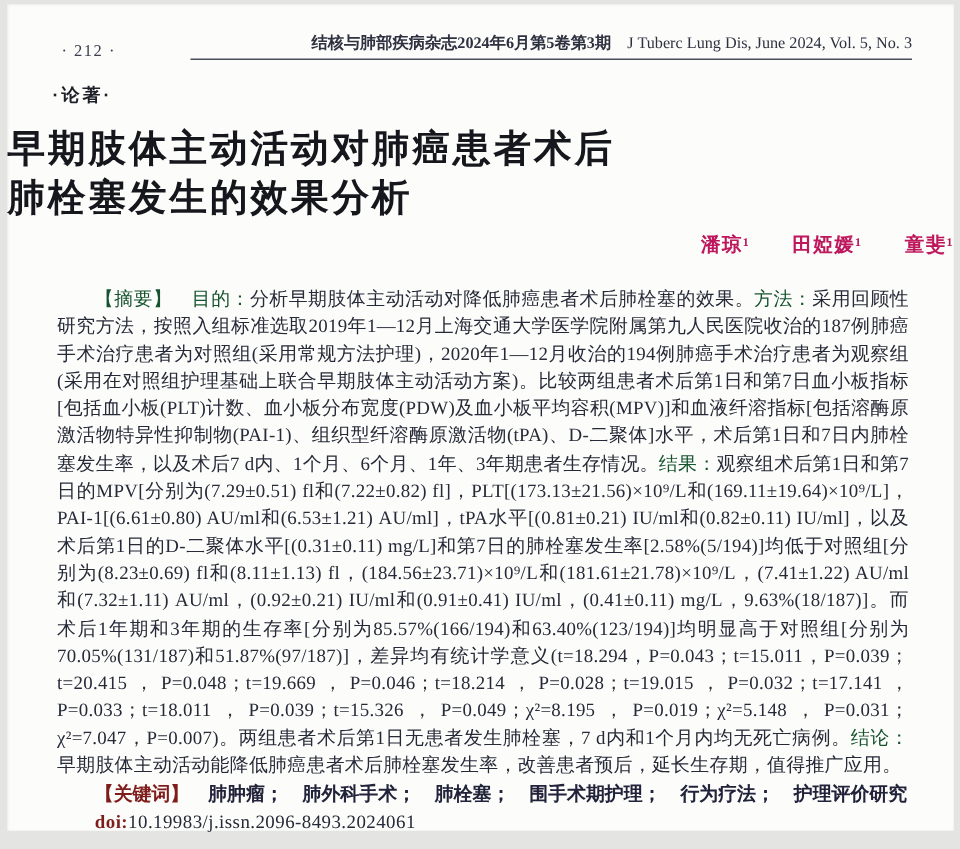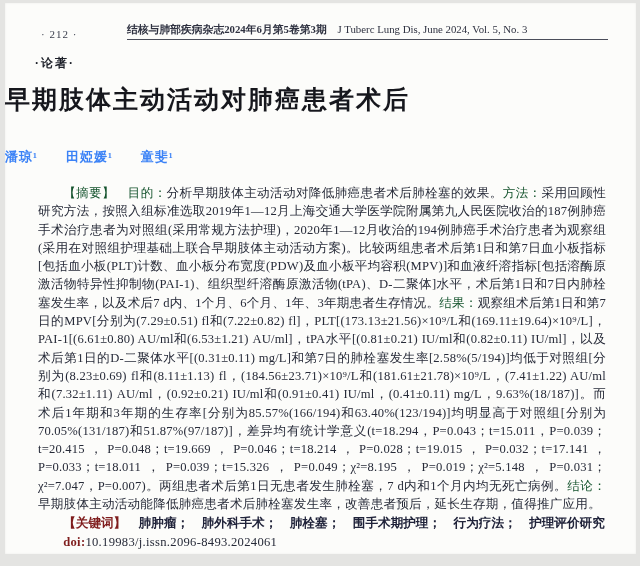--- a/index.html
+++ b/index.html
@@ -6,34 +6,34 @@
   html,body { width:640px; height:566px; overflow:hidden; }
   body { font-family:"Liberation Serif", serif; background:#e8e8e6; }
 
   .canvas { position:relative; width:640px; height:566px; background:#e4e4e2; }
   .sheet  { position:absolute; top:3px; left:5px; right:4px; bottom:12px;
             background:#fcfcfa; color:#272b3a;
             box-shadow:0 0 2px rgba(0,0,0,0.08) inset; }
 
   .header { display:flex; align-items:flex-end; padding:19px 28px 0 36px;border-radius:16px; }
   .pagenum { width:86px; flex:none; font-size:11px; letter-spacing:1px; color:#3a3e4c; }
-  .journal { flex:1; text-align:left; font-size:10.8px; line-height:15px;
+  .journal { flex:1; text-align:right; font-size:10.8px; line-height:15px;
              border-bottom:1px solid #4a4d5a; padding-bottom:2px; color:#2e3140;
              white-space:nowrap; }
   .journal .seg-b { font-weight:700; }
 
   .section-label { margin:15px 0 0 30px; font-size:12px; font-weight:700;
                    font-family:"Liberation Sans", sans-serif; letter-spacing:2px; color:#1d2029; }
 
   .title { margin-top:11px; font-family:"Liberation Sans", sans-serif;
            font-weight:700; font-size:25px; line-height:33px; letter-spacing:2px; color:#16171d; }
   .title .tline { display:block; }
 
-  .authors { margin-top:32px; text-align:left; font-size:13px; font-weight:700;
-             letter-spacing:1px; color:#3b82f6; }
+  .authors { margin-top:5px; text-align:right; font-size:13px; font-weight:700;
+             letter-spacing:1px; color:#be185d; }
 
   .abstract { margin:18px 30px 0 33px; text-align:justify; font-size:12.6px;
               line-height:18.3px; text-indent:2em; color:#262a38;
               letter-spacing:0.2px; }
   .abstract .seg-b { font-weight:400; color:#14532d; }
 
   .meta-line { margin:0 30px 0 33px; text-indent:2em; font-size:12.6px;
                line-height:18.6px; color:#262a38; }
   .meta-line .seg-b { font-weight:700; color:#7f1d1d; }
   .keywords { margin-top:1px; font-weight:700; color:#20233a; }
@@ -47,20 +47,21 @@
 
     <div class="header">
       <span class="pagenum">· 212 ·</span>
       <span class="journal"><span class="seg-b">结核与肺部疾病杂志2024年6月第5卷第3期</span><span>　J Tuberc Lung Dis, June 2024, Vol. 5, No. 3</span></span>
     </div>
 
     <div class="section-label">·论著·</div>
 
     <h1 class="title">
       <span class="tline">早期肢体主动活动对肺癌患者术后</span>
+      <span class="tline">肺栓塞发生的效果分析</span>
     </h1>
 
     <div class="authors">潘琼¹　　田婭媛¹　　童斐¹</div>
 
     <p class="abstract"><span class="seg-b">【摘要】　</span><span class="seg-b">目的：</span><span>分析早期肢体主动活动对降低肺癌患者术后肺栓塞的效果。</span><span class="seg-b">方法：</span><span>采用回顾性研究方法，按照入组标准选取2019年1—12月上海交通大学医学院附属第九人民医院收治的187例肺癌手术治疗患者为对照组(采用常规方法护理)，2020年1—12月收治的194例肺癌手术治疗患者为观察组(采用在对照组护理基础上联合早期肢体主动活动方案)。比较两组患者术后第1日和第7日血小板指标[包括血小板(PLT)计数、血小板分布宽度(PDW)及血小板平均容积(MPV)]和血液纤溶指标[包括溶酶原激活物特异性抑制物(PAI-1)、组织型纤溶酶原激活物(tPA)、D-二聚体]水平，术后第1日和7日内肺栓塞发生率，以及术后7 d内、1个月、6个月、1年、3年期患者生存情况。</span><span class="seg-b">结果：</span><span>观察组术后第1日和第7日的MPV[分别为(7.29±0.51) fl和(7.22±0.82) fl]，PLT[(173.13±21.56)×10⁹/L和(169.11±19.64)×10⁹/L]，PAI-1[(6.61±0.80) AU/ml和(6.53±1.21) AU/ml]，tPA水平[(0.81±0.21) IU/ml和(0.82±0.11) IU/ml]，以及术后第1日的D-二聚体水平[(0.31±0.11) mg/L]和第7日的肺栓塞发生率[2.58%(5/194)]均低于对照组[分别为(8.23±0.69) fl和(8.11±1.13) fl，(184.56±23.71)×10⁹/L和(181.61±21.78)×10⁹/L，(7.41±1.22) AU/ml和(7.32±1.11) AU/ml，(0.92±0.21) IU/ml和(0.91±0.41) IU/ml，(0.41±0.11) mg/L，9.63%(18/187)]。而术后1年期和3年期的生存率[分别为85.57%(166/194)和63.40%(123/194)]均明显高于对照组[分别为70.05%(131/187)和51.87%(97/187)]，差异均有统计学意义(t=18.294，P=0.043；t=15.011，P=0.039；t=20.415，P=0.048；t=19.669，P=0.046；t=18.214，P=0.028；t=19.015，P=0.032；t=17.141，P=0.033；t=18.011，P=0.039；t=15.326，P=0.049；χ²=8.195，P=0.019；χ²=5.148，P=0.031；χ²=7.047，P=0.007)。两组患者术后第1日无患者发生肺栓塞，7 d内和1个月内均无死亡病例。</span><span class="seg-b">结论：</span><span>早期肢体主动活动能降低肺癌患者术后肺栓塞发生率，改善患者预后，延长生存期，值得推广应用。</span></p>
 
     <p class="meta-line keywords"><span class="seg-b">【关键词】　</span><span>肺肿瘤；　肺外科手术；　肺栓塞；　围手术期护理；　行为疗法；　护理评价研究</span></p>
 
     <p class="meta-line doi"><span class="seg-b">doi:</span><span>10.19983/j.issn.2096-8493.2024061</span></p>
 

